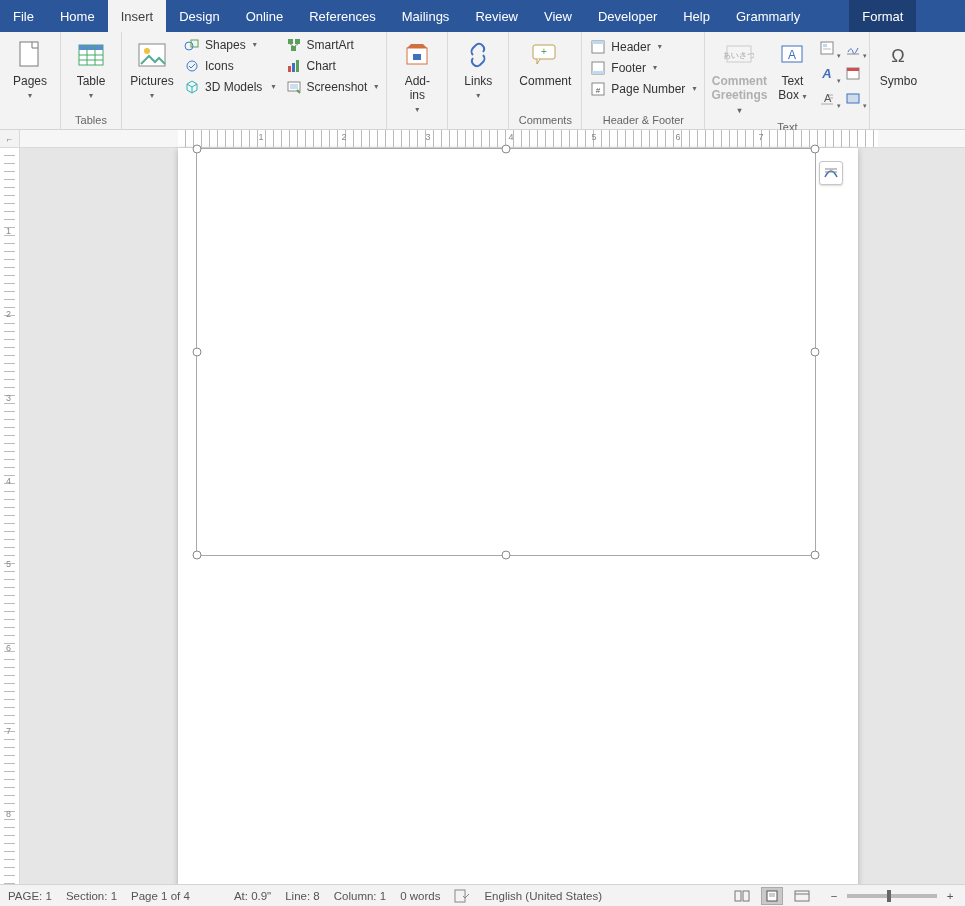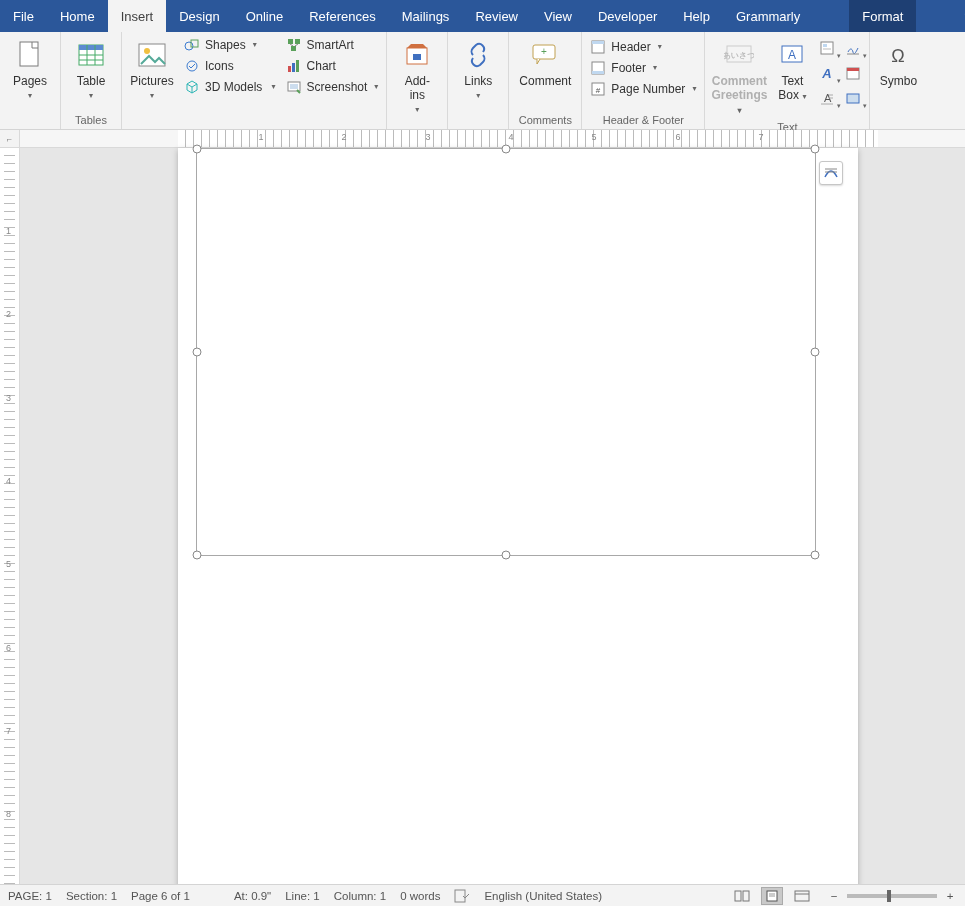--- a/index.html
+++ b/index.html
@@ -443,23 +443,23 @@
             <line x1="2" y1="7" x2="14" y2="7" stroke="#888"></line>
           </svg>
       </div>
     </div>
   </div>
 </div>
 
 <div class="status">
   <span>PAGE:  1</span>
   <span>Section: 1</span>
-  <span>Page 6 of 1</span>
+  <span>Page 1 of 4</span>
   <span style="margin-left:30px">At: 0.9"</span>
-  <span>Line:  1</span>
+  <span>Line:  8</span>
   <span>Column: 1</span>
   <span>0 words</span>
   <span>
       <svg width="16" height="14">
         <rect x="1" y="1" width="10" height="12" fill="none" stroke="#888"></rect>
         <path d="M9 7l2 2 4-4" fill="none" stroke="#888"></path>
       </svg>
     </span>
   <span>English (United States)</span>
   <span class="spacer"></span>

